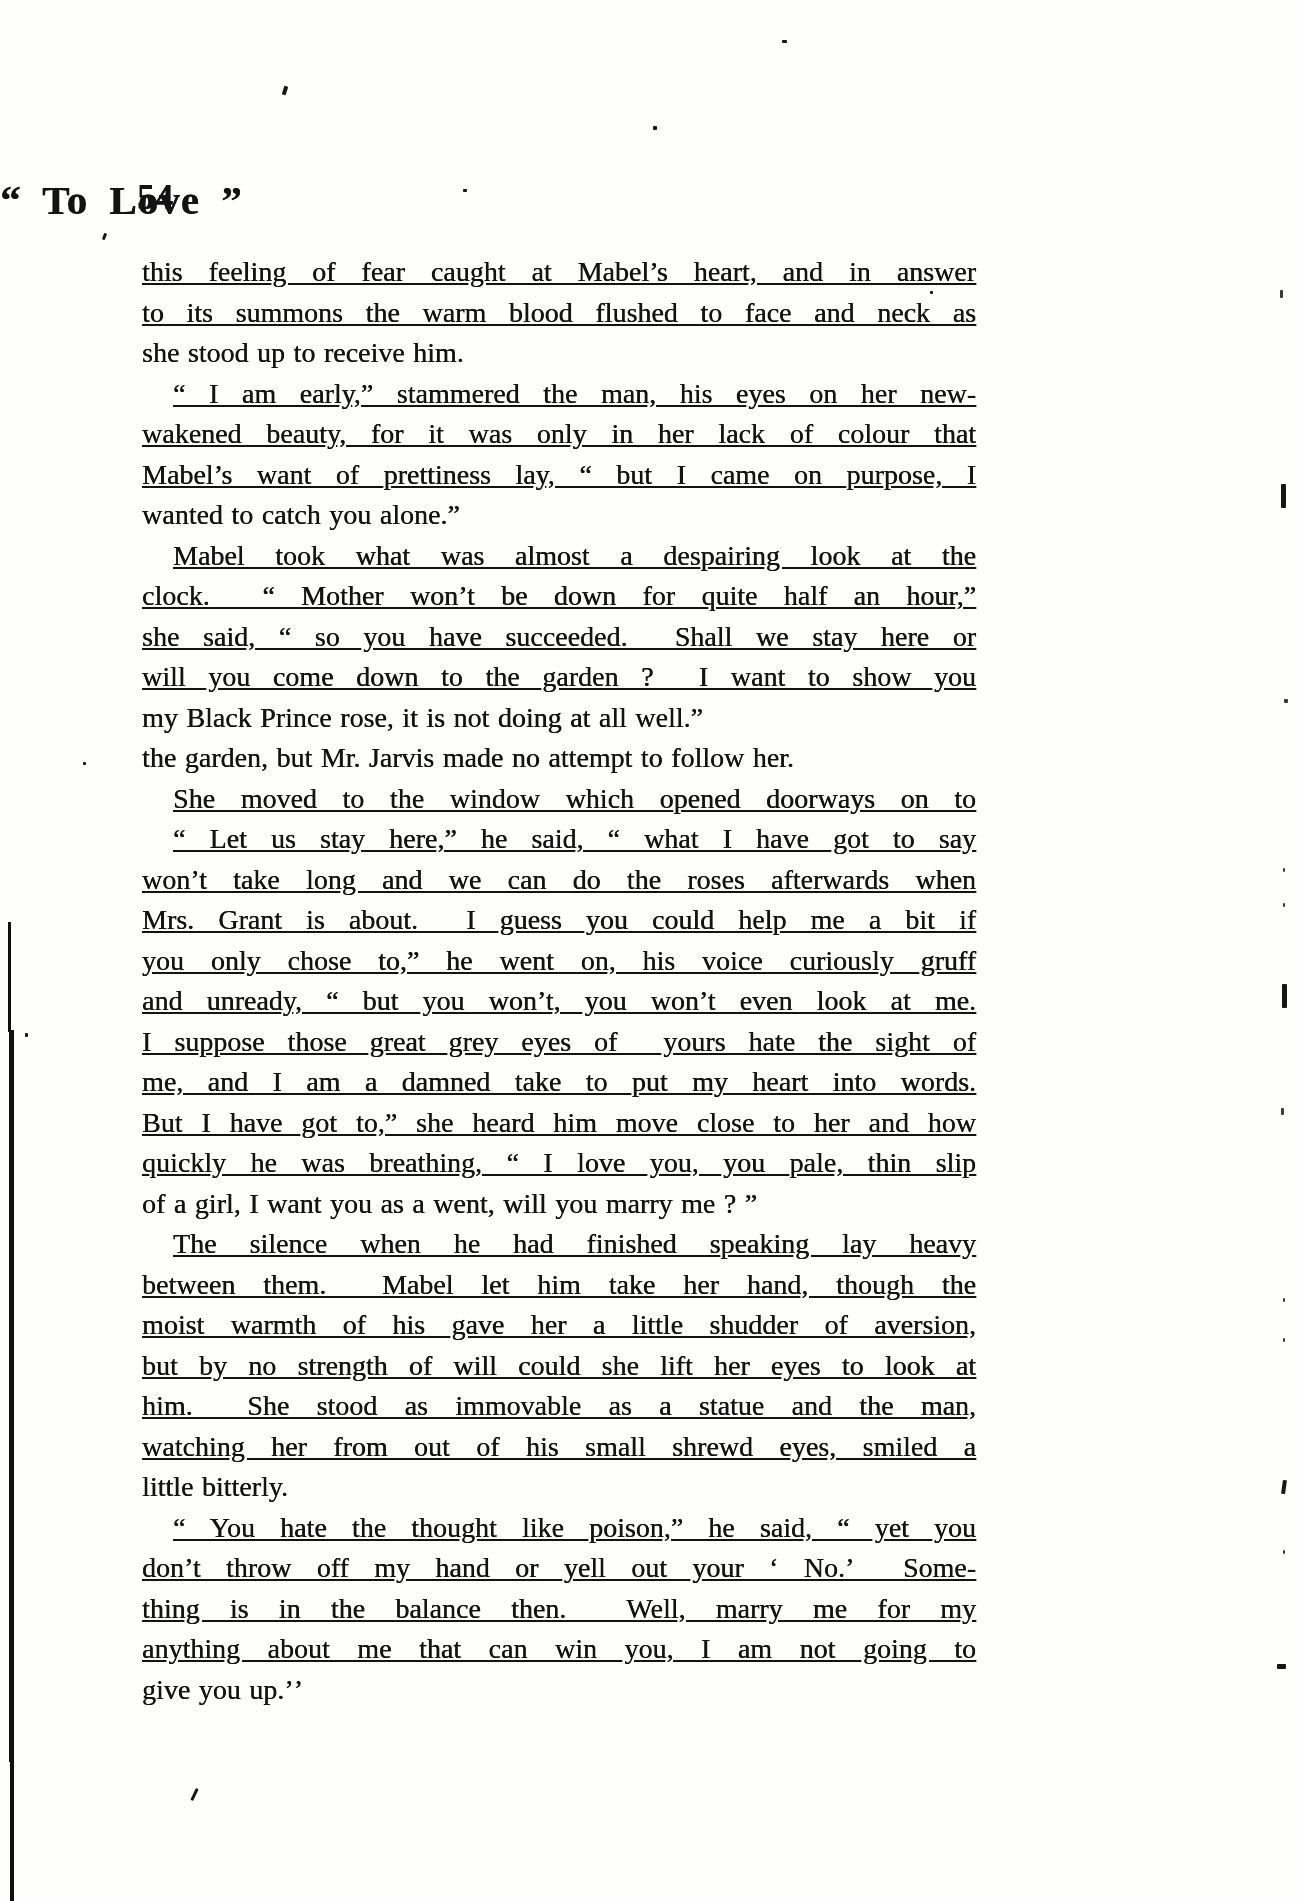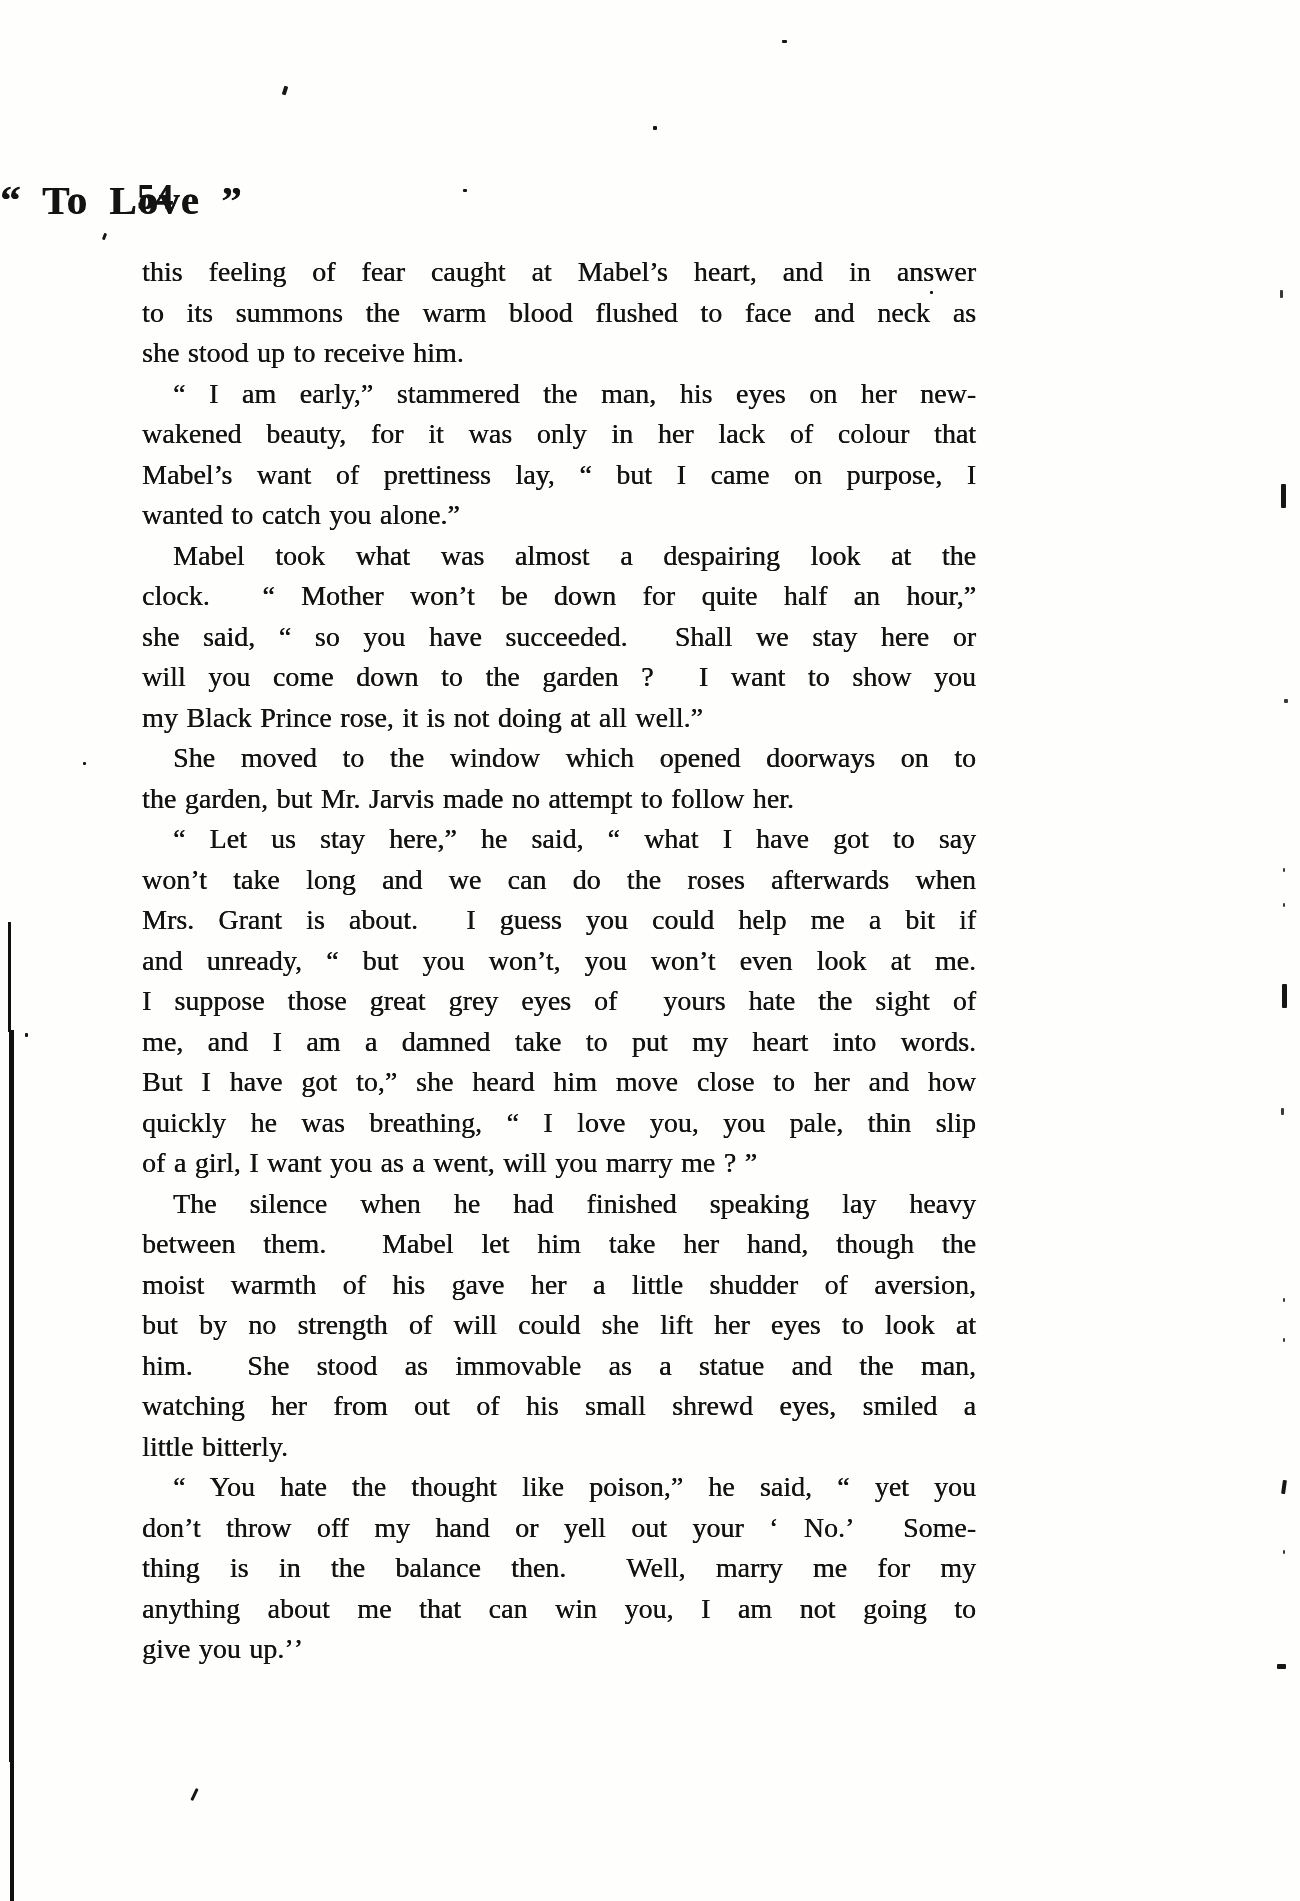--- a/index.html
+++ b/index.html
@@ -25,21 +25,21 @@
   }
 
   
   .bodytext{
     position:absolute;left:142px;top:252px;width:834px;
     font-size:28px;line-height:40.5px;
     word-spacing:1.5px;
     text-shadow:0.35px 0 0 currentColor;
   }
   .line{white-space:pre-wrap;}
-  .line.just{text-align:justify;text-align-last:justify;}
+  .line.just{text-align:justify;text-align-last:justify;text-decoration:underline;}
   .line.indent{text-indent:31px;}
 
   
   .ink{position:absolute;background:#101010;}
   .speck{position:absolute;background:#161616;border-radius:1px;}
   .faint{background:#3a3a3a;}
 </style>
 </head>
 <body>
 
@@ -56,25 +56,26 @@
       <div class="line">she stood up to receive him.</div>
       <div class="line indent just">“ I am early,” stammered the man, his eyes on her new-</div>
       <div class="line just">wakened beauty, for it was only in her lack of colour that</div>
       <div class="line just">Mabel’s want of prettiness lay, “ but I came on purpose, I</div>
       <div class="line">wanted to catch you alone.”</div>
       <div class="line indent just">Mabel took what was almost a despairing look at the</div>
       <div class="line just">clock.  “ Mother won’t be down for quite half an hour,”</div>
       <div class="line just">she said, “ so you have succeeded.  Shall we stay here or</div>
       <div class="line just">will you come down to the garden ?  I want to show you</div>
       <div class="line">my Black Prince rose, it is not doing at all well.”</div>
+      <div class="line">the garden, but Mr. Jarvis made no attempt to follow her.</div>
       <div class="line indent just">She moved to the window which opened doorways on to</div>
-      <div class="line">the garden, but Mr. Jarvis made no attempt to follow her.</div>
       <div class="line indent just">“ Let us stay here,” he said, “ what I have got to say</div>
       <div class="line just">won’t take long and we can do the roses afterwards when</div>
       <div class="line just">Mrs. Grant is about.  I guess you could help me a bit if</div>
+      <div class="line just">you only chose to,” he went on, his voice curiously gruff</div>
       <div class="line just">and unready, “ but you won’t, you won’t even look at me.</div>
       <div class="line just">I suppose those great grey eyes of  yours hate the sight of</div>
       <div class="line just">me, and I am a damned take to put my heart into words.</div>
       <div class="line just">But I have got to,” she heard him move close to her and how</div>
       <div class="line just">quickly he was breathing, “ I love you, you pale, thin slip</div>
       <div class="line">of a girl, I want you as a went, will you marry me ? ”</div>
       <div class="line indent just">The silence when he had finished speaking lay heavy</div>
       <div class="line just">between them.  Mabel let him take her hand, though the</div>
       <div class="line just">moist warmth of his gave her a little shudder of aversion,</div>
       <div class="line just">but by no strength of will could she lift her eyes to look at</div>

